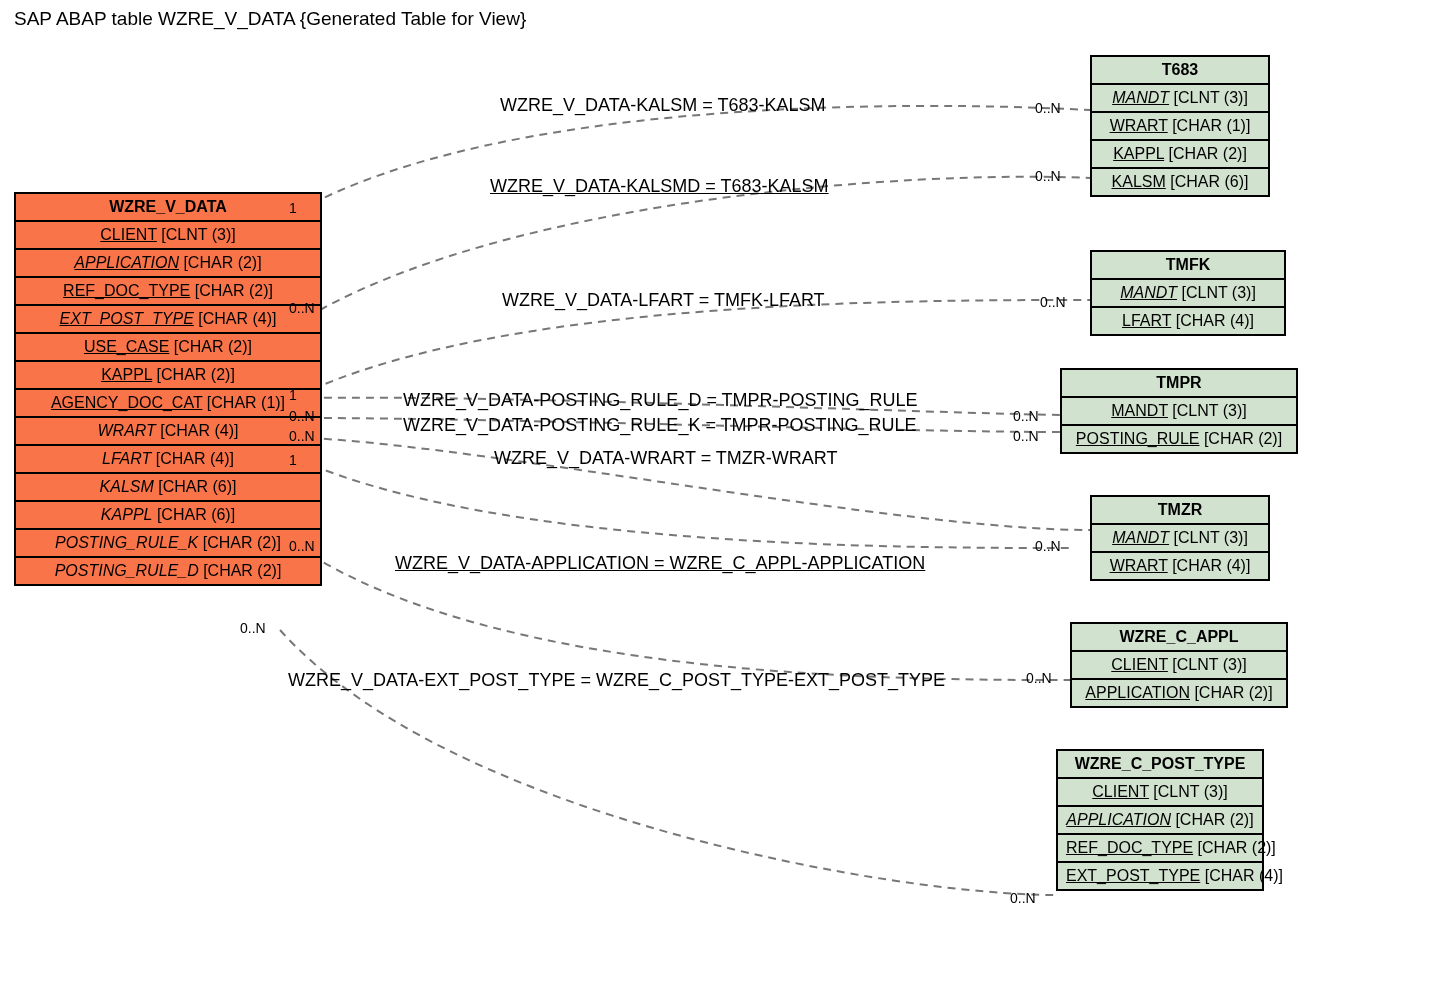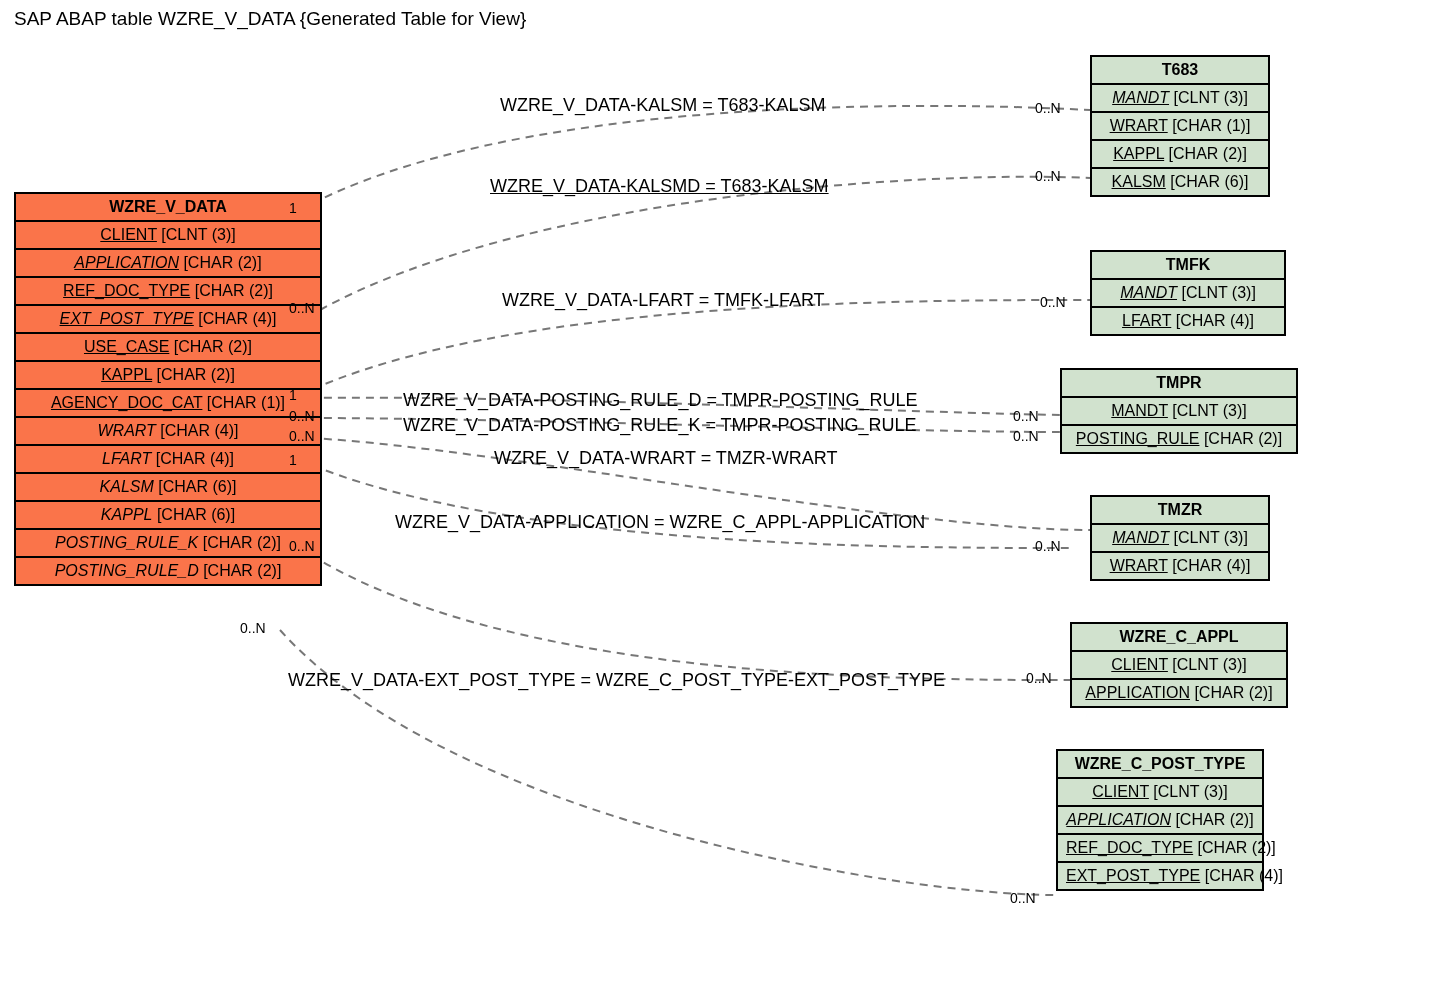--- a/index.html
+++ b/index.html
@@ -105,21 +105,21 @@
       <div class="entity-row"><span class="underline">EXT_POST_TYPE</span><span> [CHAR (4)]</span></div>
     </div>
 </div>
 
 <div class="rel-label" style="left:500px; top:55px;margin-top:40px;">WZRE_V_DATA-KALSM = T683-KALSM</div>
 <div class="rel-label" style="left:490px; top:176px;text-decoration:underline;">WZRE_V_DATA-KALSMD = T683-KALSM</div>
 <div class="rel-label" style="left:502px; top:290px;">WZRE_V_DATA-LFART = TMFK-LFART</div>
 <div class="rel-label" style="left:403px; top:390px;text-align:right;">WZRE_V_DATA-POSTING_RULE_D = TMPR-POSTING_RULE</div>
 <div class="rel-label" style="left:403px; top:415px;">WZRE_V_DATA-POSTING_RULE_K = TMPR-POSTING_RULE</div>
 <div class="rel-label" style="left:494px; top:448px;">WZRE_V_DATA-WRART = TMZR-WRART</div>
-<div class="rel-label" style="left:395px; top:512px;">WZRE_V_DATA-APPLICATION = WZRE_C_APPL-APPLICATION</div>
+<div class="rel-label" style="left:395px; top:553px;text-decoration:underline;">WZRE_V_DATA-APPLICATION = WZRE_C_APPL-APPLICATION</div>
 <div class="rel-label" style="left:288px; top:670px;">WZRE_V_DATA-EXT_POST_TYPE = WZRE_C_POST_TYPE-EXT_POST_TYPE</div>
 
 <div id="cards-container">
     <div class="card" style="left: 289px; top: 200px;">1</div>
     <div class="card" style="left: 289px; top: 300px;">0..N</div>
     <div class="card" style="left: 289px; top: 387px;">1</div>
     <div class="card" style="left: 289px; top: 408px;">0..N</div>
     <div class="card" style="left: 289px; top: 428px;">0..N</div>
     <div class="card" style="left: 289px; top: 452px;">1</div>
     <div class="card" style="left: 289px; top: 538px;">0..N</div>

